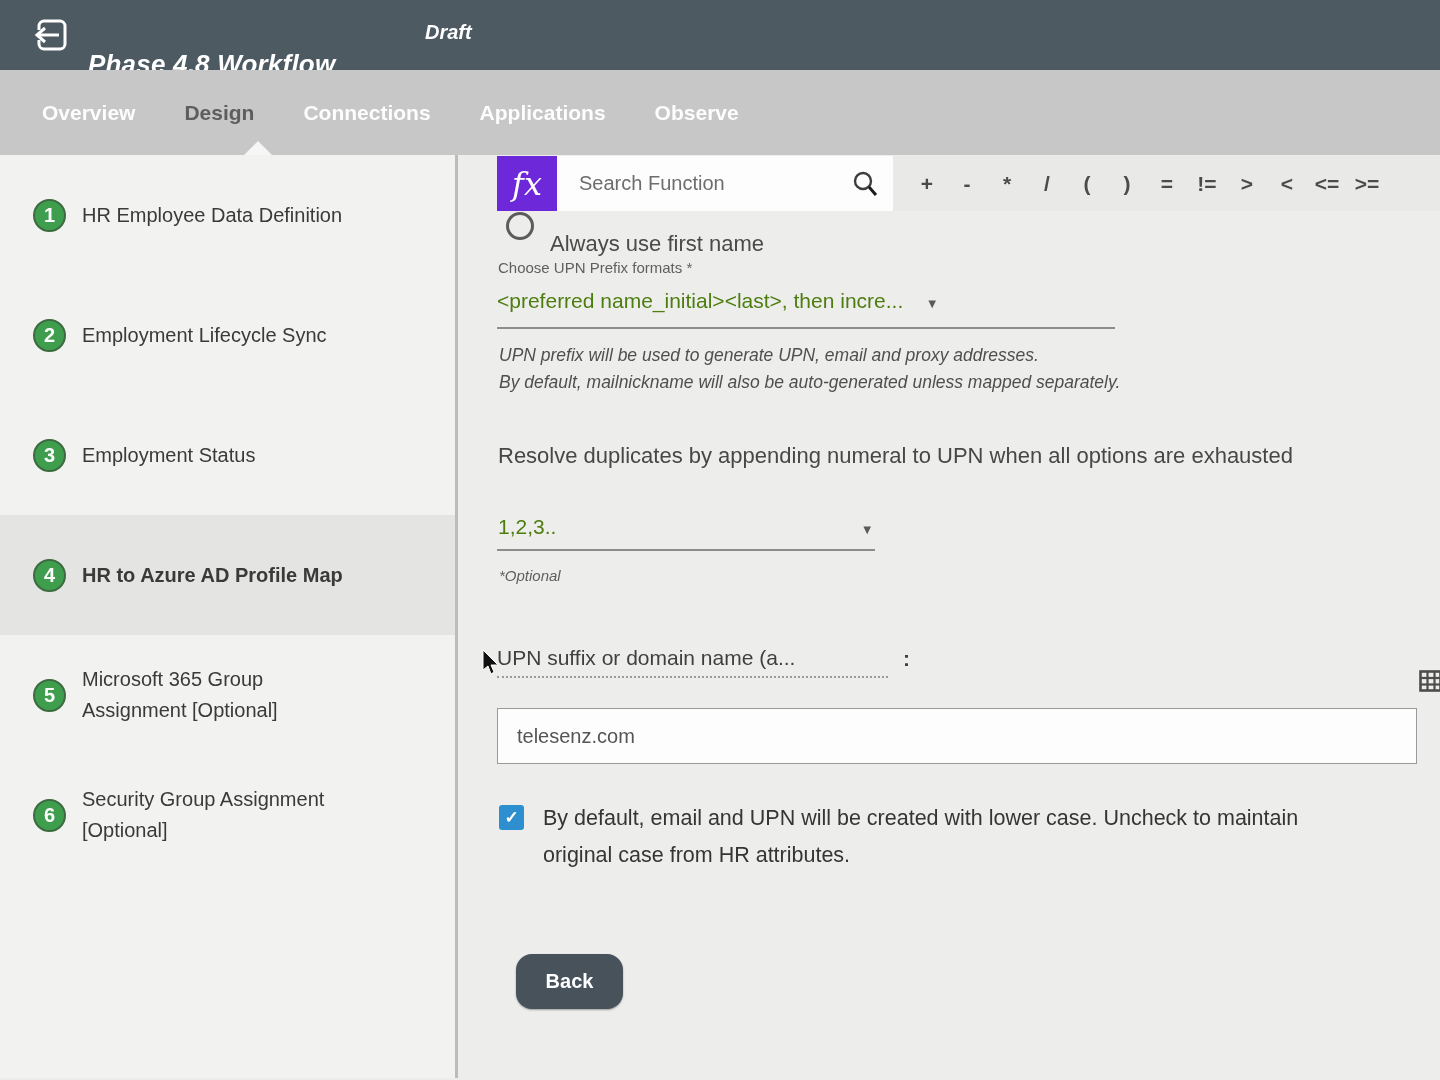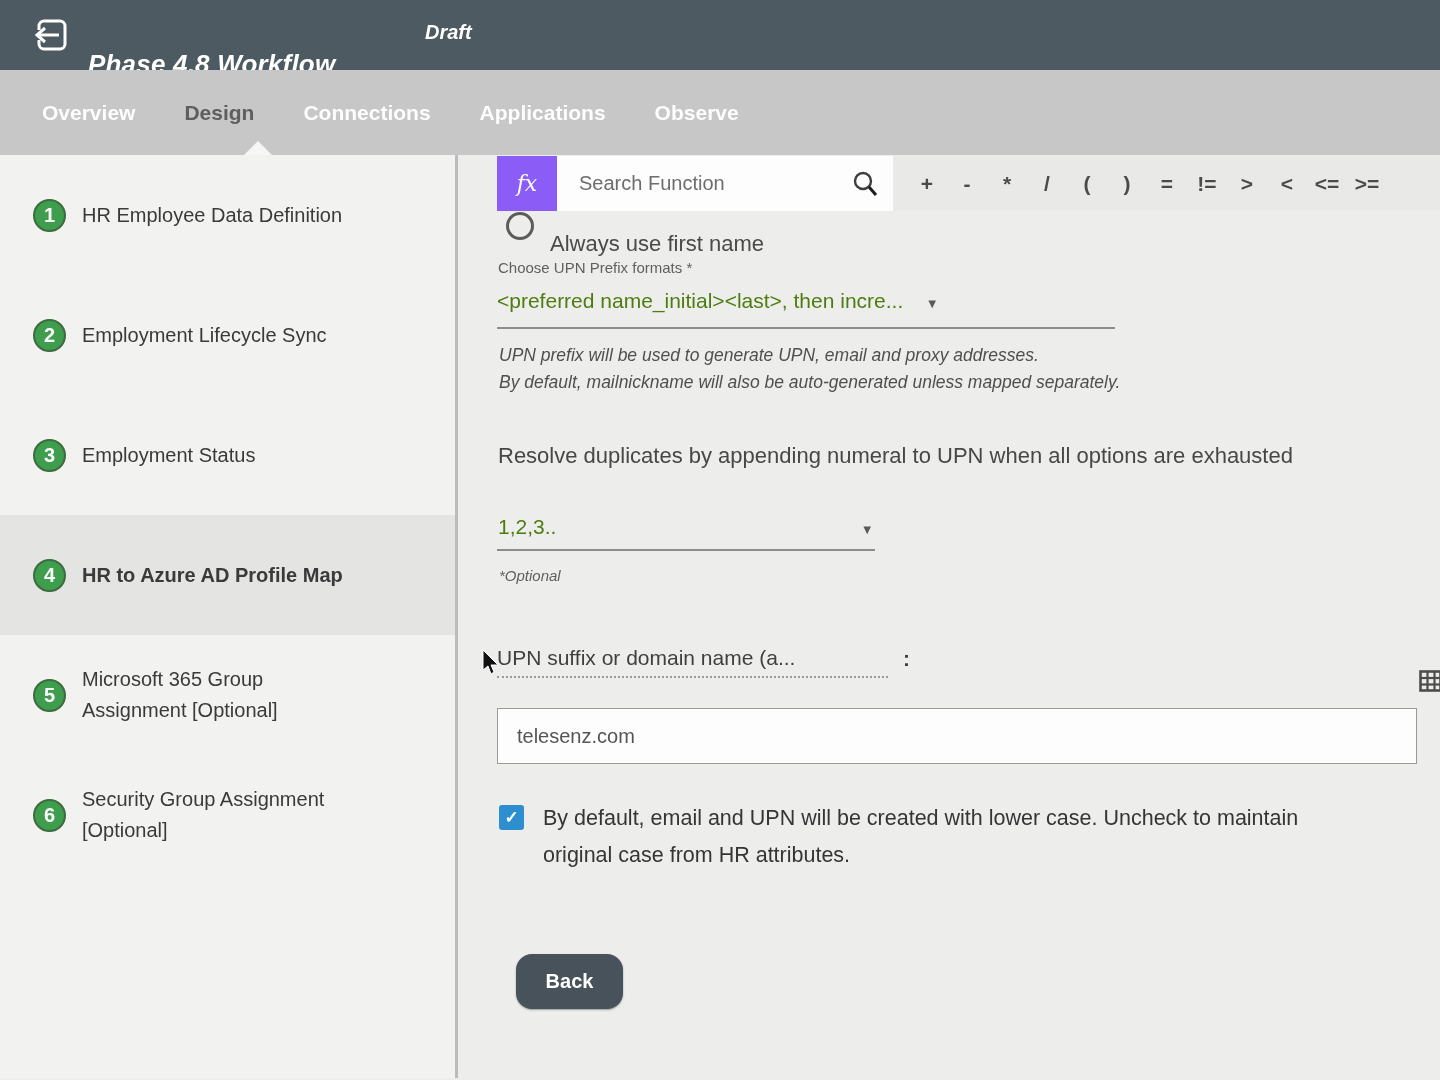--- a/index.html
+++ b/index.html
@@ -37,22 +37,22 @@
     margin-right:16px; flex-shrink:0; }
   .step-label { font-size:20px; color:#3a3a3a; line-height:31px; max-width:270px; }
   .step-row.active .step-label { font-weight:700; }
 
   .content { position:relative; flex:1; }
   .abs { position:absolute; }
 
   
   .fx-bar { left:39px; top:1px; right:0; height:55px; background:#e9e9e8;
     display:flex; align-items:stretch; }
-  .fx-box { width:60px; background:#8b5cf6; color:#fff;
-    font-family:"DejaVu Serif", serif; font-style:italic; font-size:22px;
+  .fx-box { width:60px; background:#6d28d9; color:#fff;
+    font-family:"DejaVu Serif", serif; font-style:italic; font-size:32px;
     display:flex; align-items:center; justify-content:center; flex-shrink:0; }
   .search-wrap { position:relative; width:336px; background:#fdfdfd; flex-shrink:0; }
   .search-input { width:100%; height:100%; border:none; outline:none;
     background:transparent; padding:0 44px 0 22px; font-size:20px; color:#555;
     font-family:"Liberation Sans", sans-serif; }
   .search-input::placeholder { color:#6d6d6d; opacity:1; }
   .search-icon { position:absolute; right:14px; top:14px; }
   .ops { display:flex; align-items:center; padding-left:14px; gap:0; }
   .op { width:40px; text-align:center; font-size:21px; font-weight:700;
     color:#4b4b4b; cursor:pointer; }

